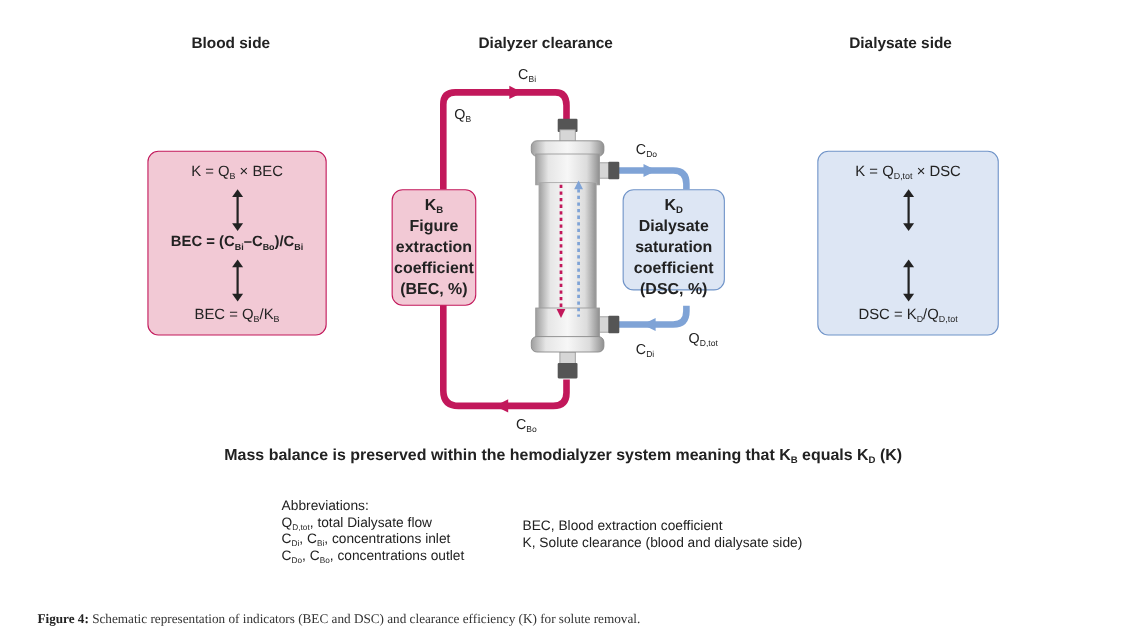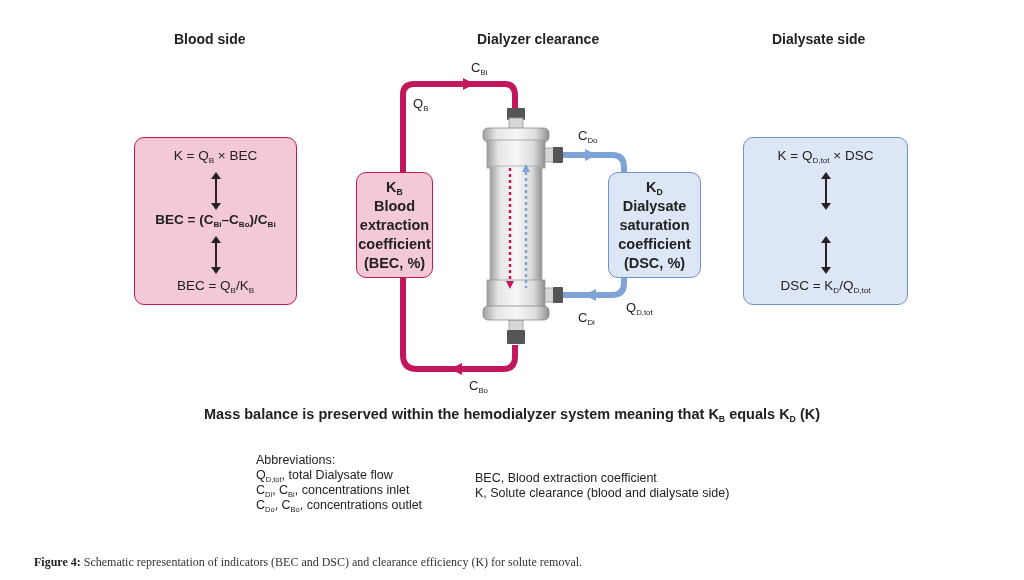--- a/index.html
+++ b/index.html
@@ -21,21 +21,21 @@
   .lbl { position: absolute; font-size: 13px; color: #222; white-space: nowrap; }
   .mass { position: absolute; left: 0; width: 1024px; top: 406px; text-align: center; font-weight: bold; font-size: 14.5px; }
   .abbr { position: absolute; font-size: 12.5px; line-height: 15px; color: #222; }
   .caption { position: absolute; left: 34px; top: 555px; font-family: "Liberation Serif", serif; font-size: 12px; color: #333; }
   .caption b { color: #222; }
 </style>
 </head>
 <body>
 
 <div class="abs hdr" style="left:174px;top:31px;">Blood side</div>
-<div class="abs hdr" style="left:477px;top:31px;">Dialyzer clearance</div>
+<div class="abs hdr" style="left:435px;top:31px;">Dialyzer clearance</div>
 <div class="abs hdr" style="left:772px;top:31px;">Dialysate side</div>
 
 <svg class="abs" style="left:0;top:0;" width="1024" height="420">
 
   <path d="M403,172 L403,95 Q403,84 414,84 L505,84 Q515,84 515,96 L515,112" fill="none" stroke="#c2185b" stroke-width="6"></path>
   <path d="M403,277 L403,355 Q403,369 417,369 L503,369 Q515,369 515,357 L515,345" fill="none" stroke="#c2185b" stroke-width="6"></path>
   <polygon points="463,78 475,84 463,90" fill="#c2185b"></polygon>
   <polygon points="462,363 450,369 462,375" fill="#c2185b"></polygon>
 
   <path d="M562,155 L612,155 Q624,155 624,167 L624,172" fill="none" stroke="#7fa3d6" stroke-width="6"></path>
@@ -102,27 +102,27 @@
 
 <div class="box blue" style="left:743px;top:137px;width:165px;height:168px;">
   <div class="eq" style="top:10px;"><span>K = Q</span><sub>D,tot</sub><span> × DSC</span></div>
   <div class="vert-arrow" style="top:40px;height:26px;"></div>
   <div class="vert-arrow" style="top:104px;height:26px;"></div>
   <div class="eq" style="top:140px;"><span>DSC = K</span><sub>D</sub><span>/Q</span><sub>D,tot</sub></div>
 </div>
 
 <div class="box pink midbox" style="left:356px;top:172px;width:77px;height:106px;">
   <div><span>K</span><sub>B</sub></div>
-  <div>Blood</div>
+  <div>Figure</div>
   <div>extraction</div>
   <div>coefficient</div>
   <div>(BEC, %)</div>
 </div>
 
-<div class="box blue midbox" style="left:608px;top:172px;width:93px;height:106px;">
+<div class="box blue midbox" style="left:566px;top:172px;width:93px;height:92px;">
   <div><span>K</span><sub>D</sub></div>
   <div>Dialysate</div>
   <div>saturation</div>
   <div>coefficient</div>
   <div>(DSC, %)</div>
 </div>
 
 <div class="mass"><span>Mass balance is preserved within the hemodialyzer system meaning that K</span><sub>B</sub><span> equals K</span><sub>D</sub><span> (K)</span></div>
 
 <div class="abbr" style="left:256px;top:453px;">

